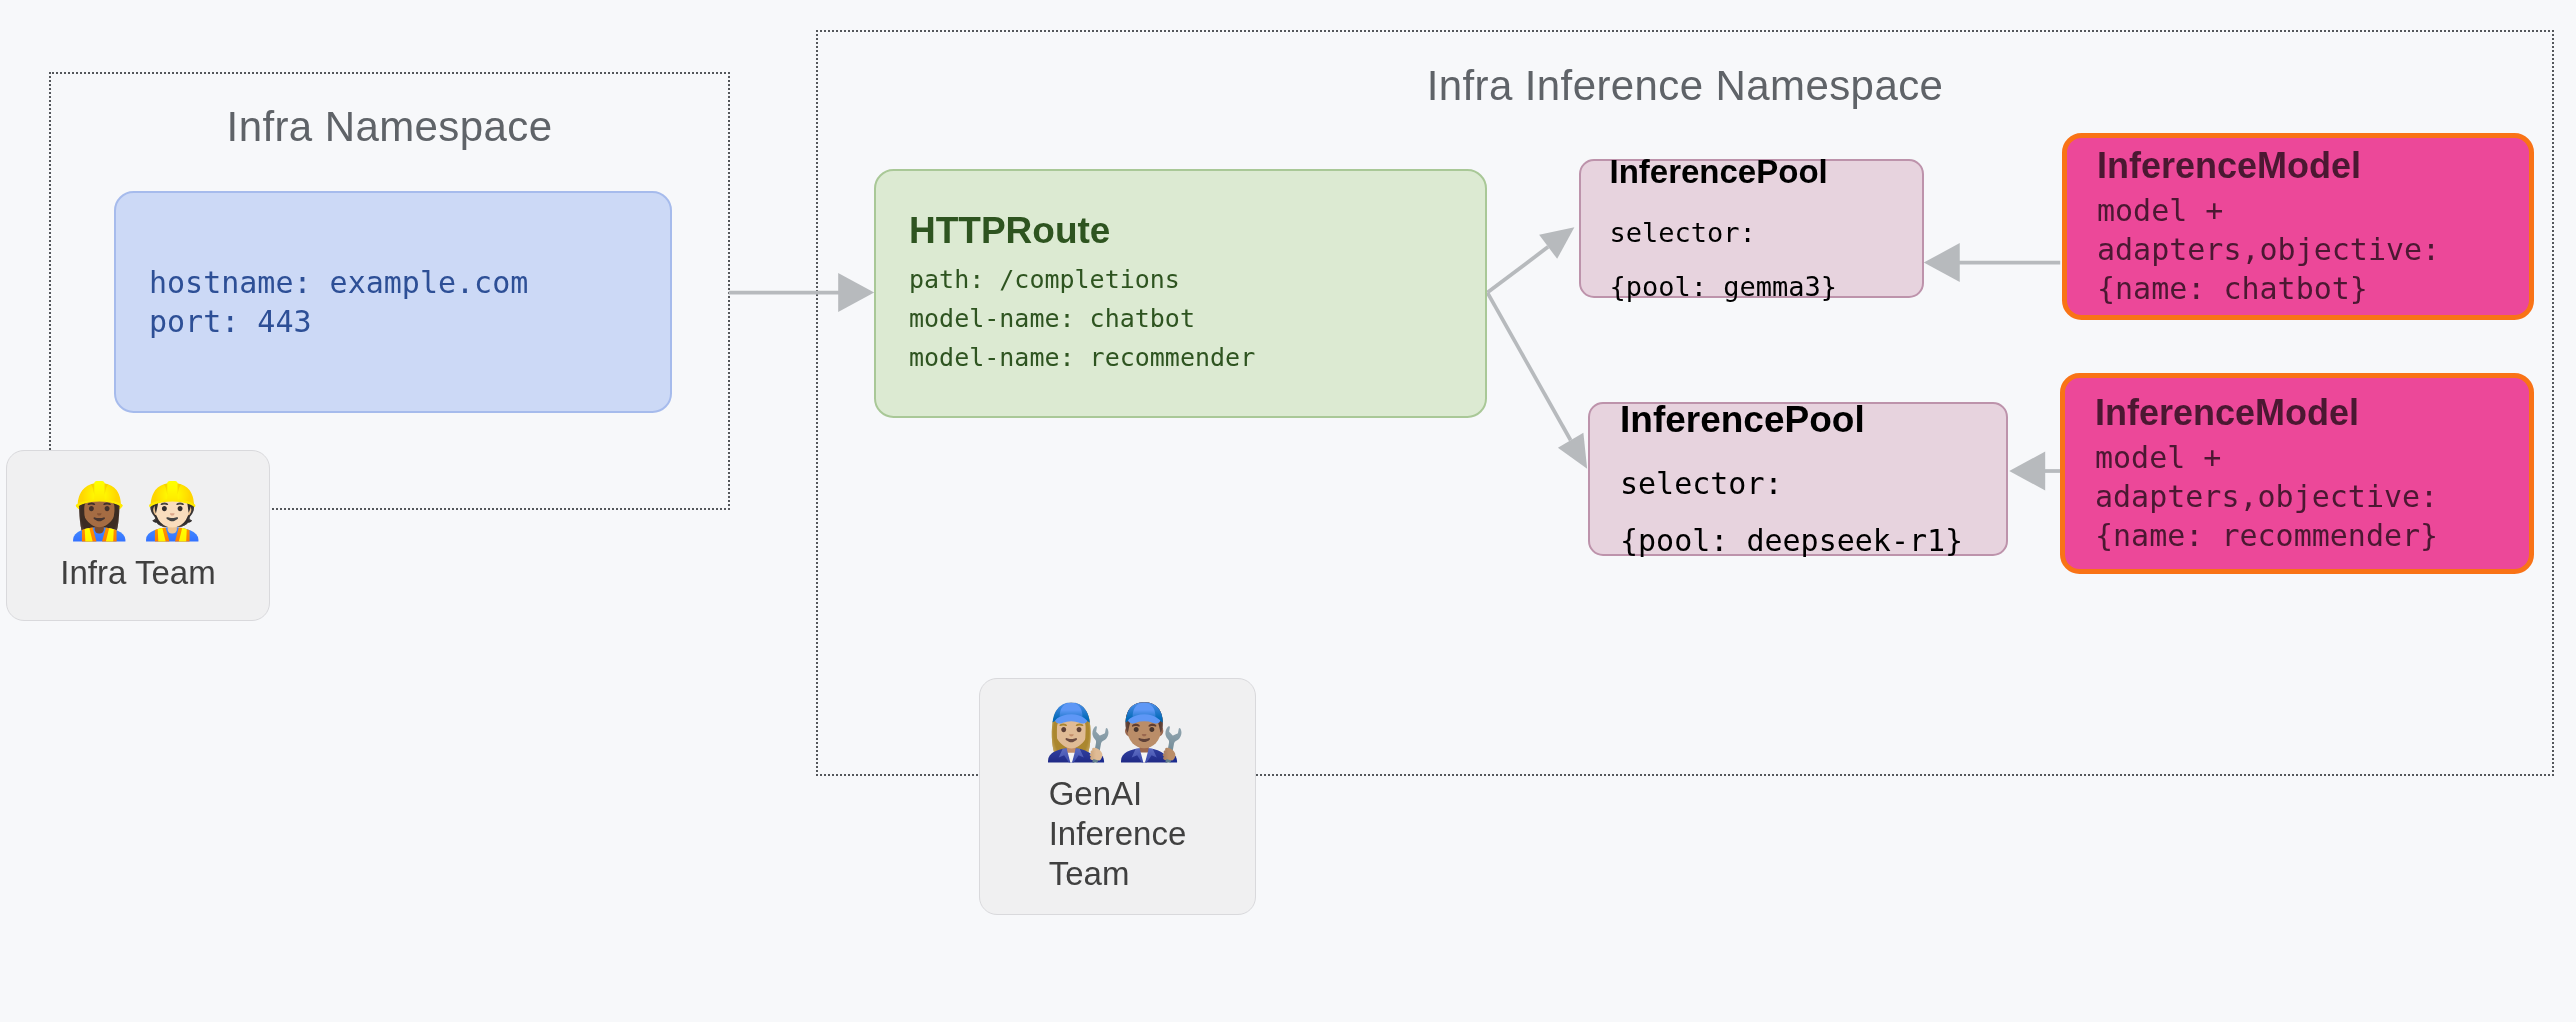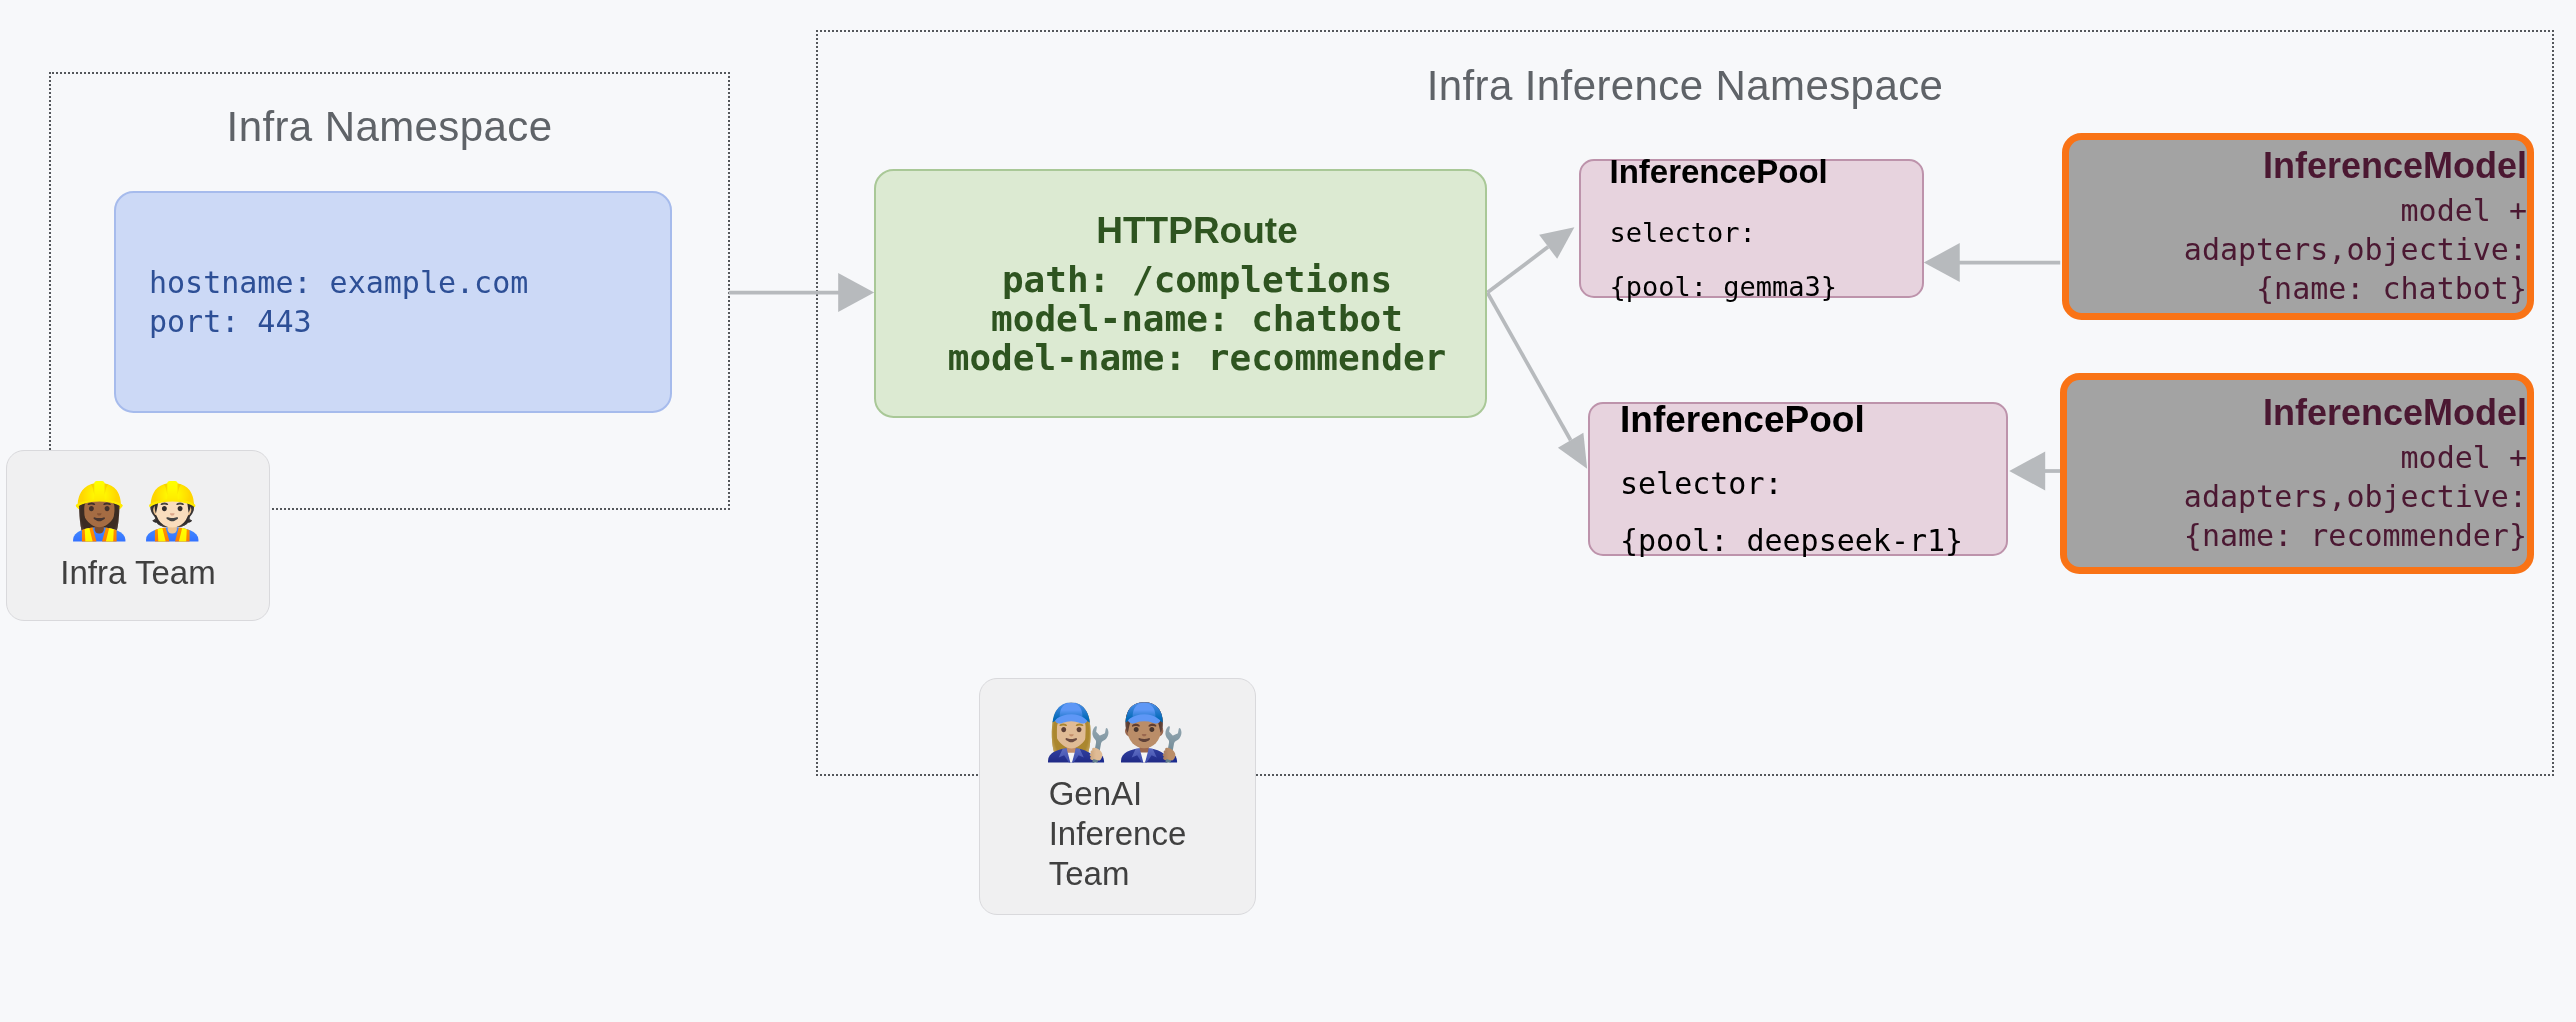--- a/index.html
+++ b/index.html
@@ -48,43 +48,43 @@
     background: #ccd9f6; border: 2.2px solid #a6bbec; border-radius: 19.5px;
     padding-left: 33px; color: #2d4f96;
   }
   #gateway .node-title { font-size: 37px; }
   #gateway .mono { font-size: 30px; line-height: 39px; }
 
   
   #httproute {
     left: 874px; top: 169px; width: 613px; height: 249px;
     background: #dcead2; border: 2.2px solid #a9c897; border-radius: 19.5px;
-    padding-left: 33px; color: #2e5420; align-items: center;
+    padding-left: 33px; color: #2e5420;
   }
   #httproute .node-title { font-size: 37px; }
-  #httproute .mono { font-size: 36px; line-height: 39px; font-weight: bold; }
+  #httproute .mono { font-size: 25px; line-height: 39px; }
 
   
   .pool {
     background: #e7d3de; border: 2.2px solid #bd93ab; border-radius: 15px;
     color: #000000;
     gap: 20px;
   }
   #pool-gemma3 { left: 1579px; top: 159px; width: 345px; height: 139px; padding-left: 28.5px; }
   #pool-gemma3 .node-title { font-size: 33px; margin-bottom: 4.5px; }
   #pool-gemma3 .mono { font-size: 27px; line-height: 34px; }
 
   #pool-deepseek { left: 1588px; top: 402px; width: 420px; height: 154px; padding-left: 30px; }
   #pool-deepseek .node-title { font-size: 37px; margin-bottom: 4.5px; }
   #pool-deepseek .mono { font-size: 30px; line-height: 37px; }
 
   
   .model {
-    background: #a3a3a3; border: 7px solid #f97316; border-radius: 19.5px;
-    color: #4b1832; padding-left: 30px; text-align: right;
+    background: #ec4899; border: 5px solid #f97316; border-radius: 19.5px;
+    color: #4b1832; padding-left: 30px;
   }
   .model .node-title { font-size: 36px; margin-bottom: 4.5px; }
   .model .mono { font-size: 30px; line-height: 39px; }
   #model-chatbot { left: 2062px; top: 133px; width: 472px; height: 187px; }
   #model-recommender { left: 2060px; top: 373px; width: 474px; height: 201px; }
 
   
   .team-card {
     position: absolute;
     box-sizing: border-box;

